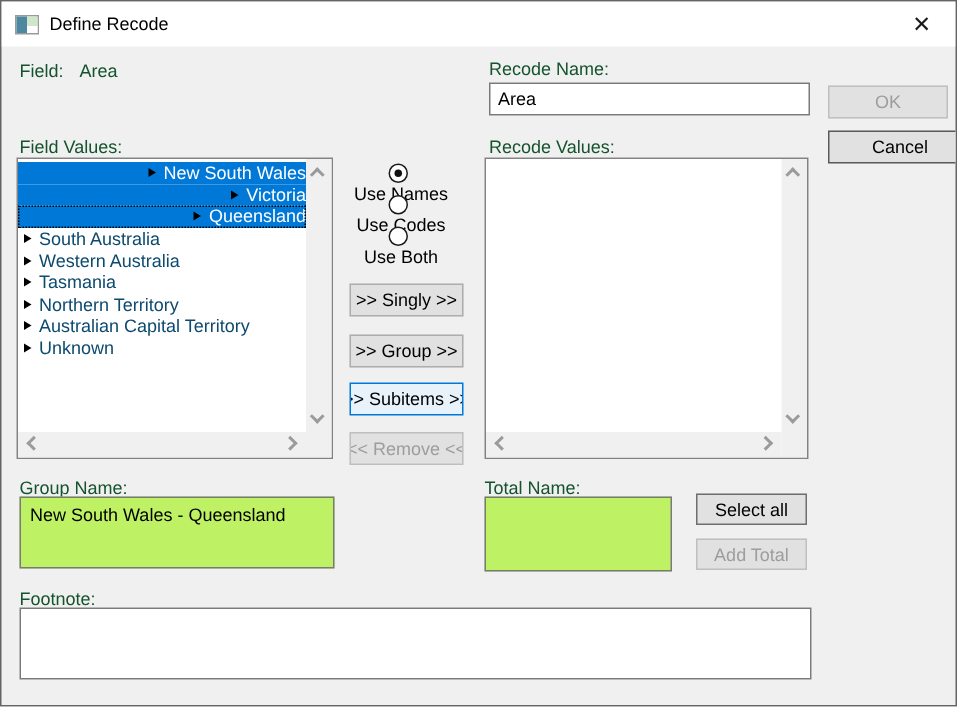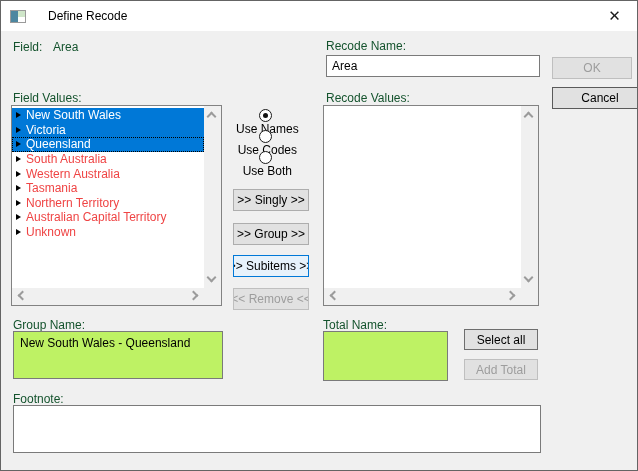--- a/index.html
+++ b/index.html
@@ -8,44 +8,44 @@
     position:relative;width:638px;height:471px;
     background:#f0f0f0;border:1px solid #646464;
     font-family:"Liberation Sans",sans-serif;font-size:12px;color:#000;
     overflow:hidden;
   }
   
   .titlebar{position:absolute;left:0;top:0;right:0;height:30px;background:#fff;display:flex;align-items:center;}
   .app-icon{width:16px;height:13px;margin-left:9px;border:1px solid #9a9a9a;display:flex;flex:none;}
   .app-icon .ic-l{width:7px;background:#4d87a0;}
   .app-icon .ic-r{flex:1;background:linear-gradient(#cfe6c9 0 55%,#ffffff 55% 100%);}
-  .title-text{margin-left:22px;font-size:12px;}
+  .title-text{margin-left:7px;font-size:12px;}
   .close-btn{position:absolute;right:0;top:0;width:45px;height:30px;display:flex;align-items:center;justify-content:center;font-size:15px;color:#1a1a1a;cursor:default;}
   
   .lbl{position:absolute;font-size:12px;color:#14532d;white-space:nowrap;}
   
   .tbox{position:absolute;background:#fff;border:1px solid #7a7a7a;font-family:"Liberation Sans",sans-serif;font-size:12px;color:#000;}
   input.tbox{padding:0 5px;outline:none;}
   textarea.tbox{resize:none;outline:none;padding:2px 5px;}
   .whitebox{position:absolute;background:#bef264;border:1px solid #7a7a7a;}
   .whitebox .gtext{padding:4px 6px;font-size:12px;}
   
   .btn{position:absolute;background:#e1e1e1;border:1px solid #adadad;font-family:"Liberation Sans",sans-serif;
        font-size:12px;color:#000;display:flex;align-items:center;justify-content:center;
        white-space:nowrap;overflow:hidden;padding:0;cursor:default;}
   .btn.dark-border{border-color:#5a5a5a;}
   .btn.mid-border{border-color:#6e6e6e;}
   .btn.disabled{color:#9d9d9d;border-color:#bfbfbf;}
   .btn.focused-default{border-color:#0078d7;background:#e7f2fb;}
   
   .listbox{position:absolute;background:#fff;border:1px solid #828282;}
   .rows{position:absolute;left:0;top:0;right:17px;bottom:17px;overflow:hidden;padding-top:2px;}
-  .lrow{display:flex;align-items:center;height:14.6px;padding-left:3px;font-size:12px;color:#ef4444;}
+  .lrow{display:flex;align-items:center;height:14.6px;padding-left:3px;font-size:12px;color:#0c4a6e;}
   .lrow .tri{width:0;height:0;border-left:5px solid #000;border-top:3px solid transparent;border-bottom:3px solid transparent;margin:0 5px 0 1px;flex:none;}
-  .lrow.sel{background:#0078d7;color:#fff;}
+  .lrow.sel{background:#0078d7;color:#fff;justify-content:flex-end;}
   .lrow.foc{outline:1px dotted #000;outline-offset:-1px;}
   .vscroll{position:absolute;top:0;right:0;bottom:17px;width:17px;background:#f0f0f0;}
   .hscroll{position:absolute;left:0;right:17px;bottom:0;height:17px;background:#f0f0f0;}
   .corner{position:absolute;right:0;bottom:0;width:17px;height:17px;background:#f0f0f0;}
   .chev{position:absolute;width:7px;height:7px;border:solid #9b9b9b;border-width:2px 2px 0 0;}
   .chev.up{left:4px;top:7px;transform:rotate(-45deg);}
   .chev.down{left:4px;bottom:7px;transform:rotate(135deg);}
   .chev.left{left:7px;top:4px;transform:rotate(-135deg);}
   .chev.right{right:7px;top:4px;transform:rotate(45deg);}
   

